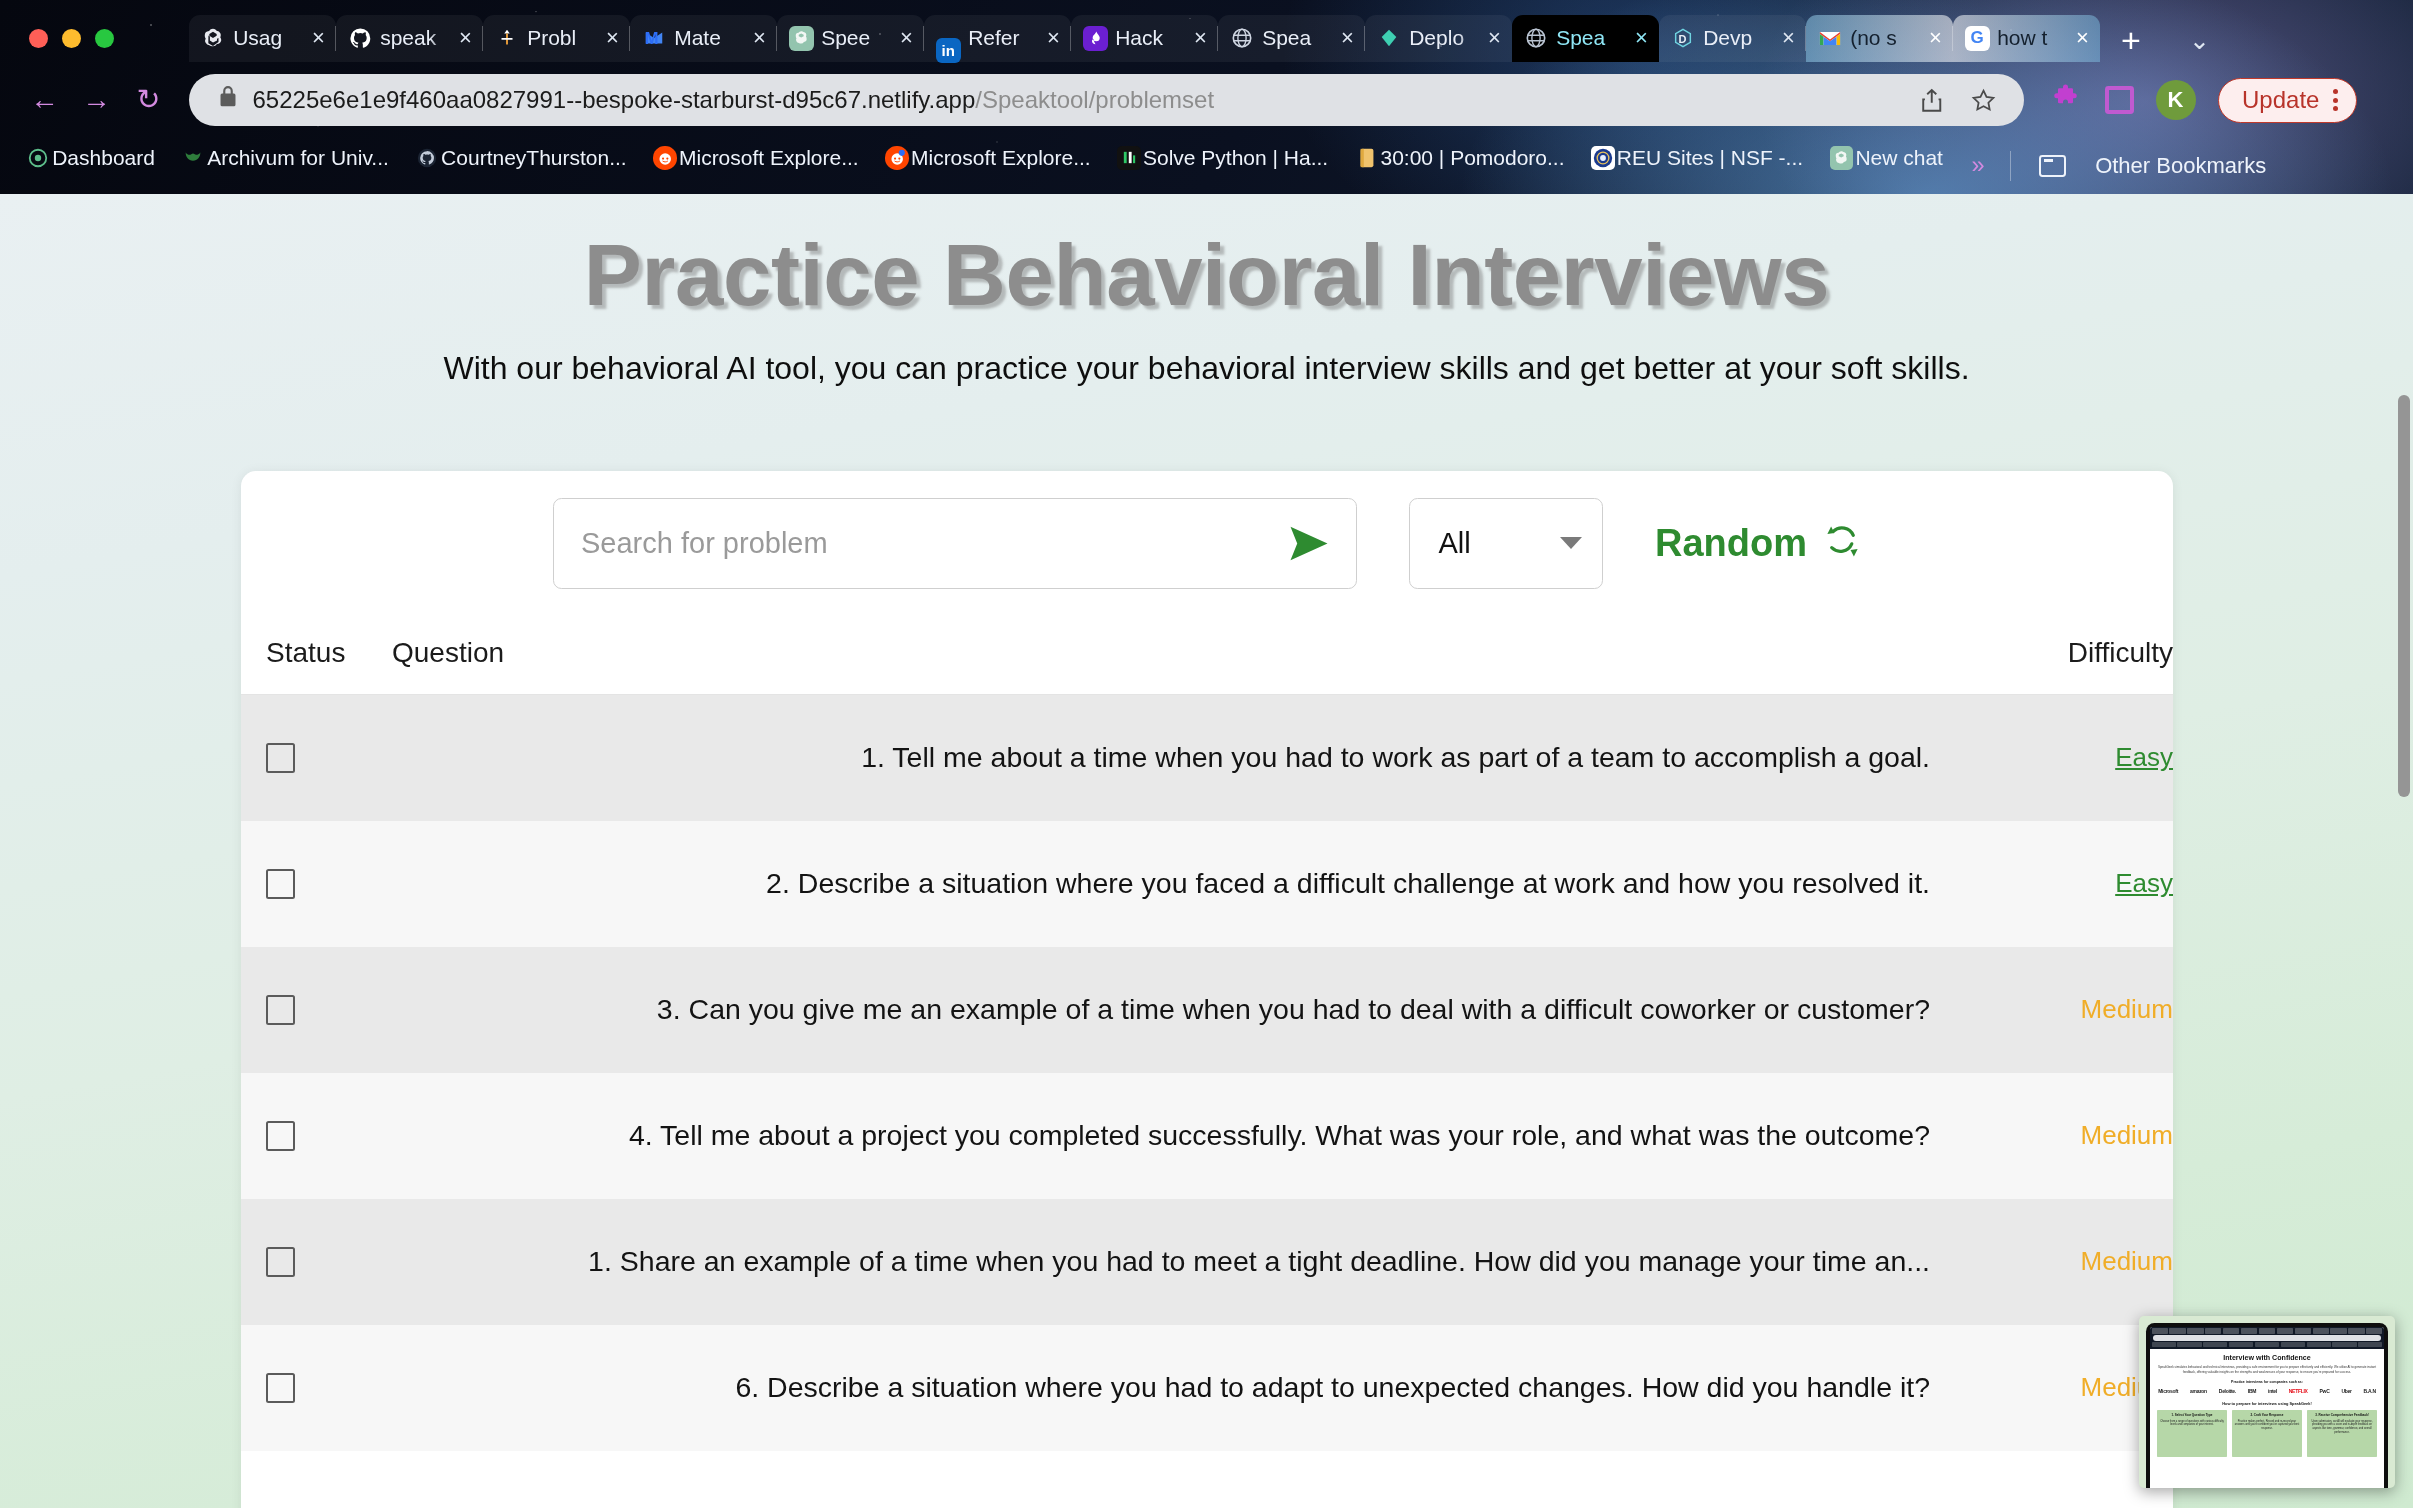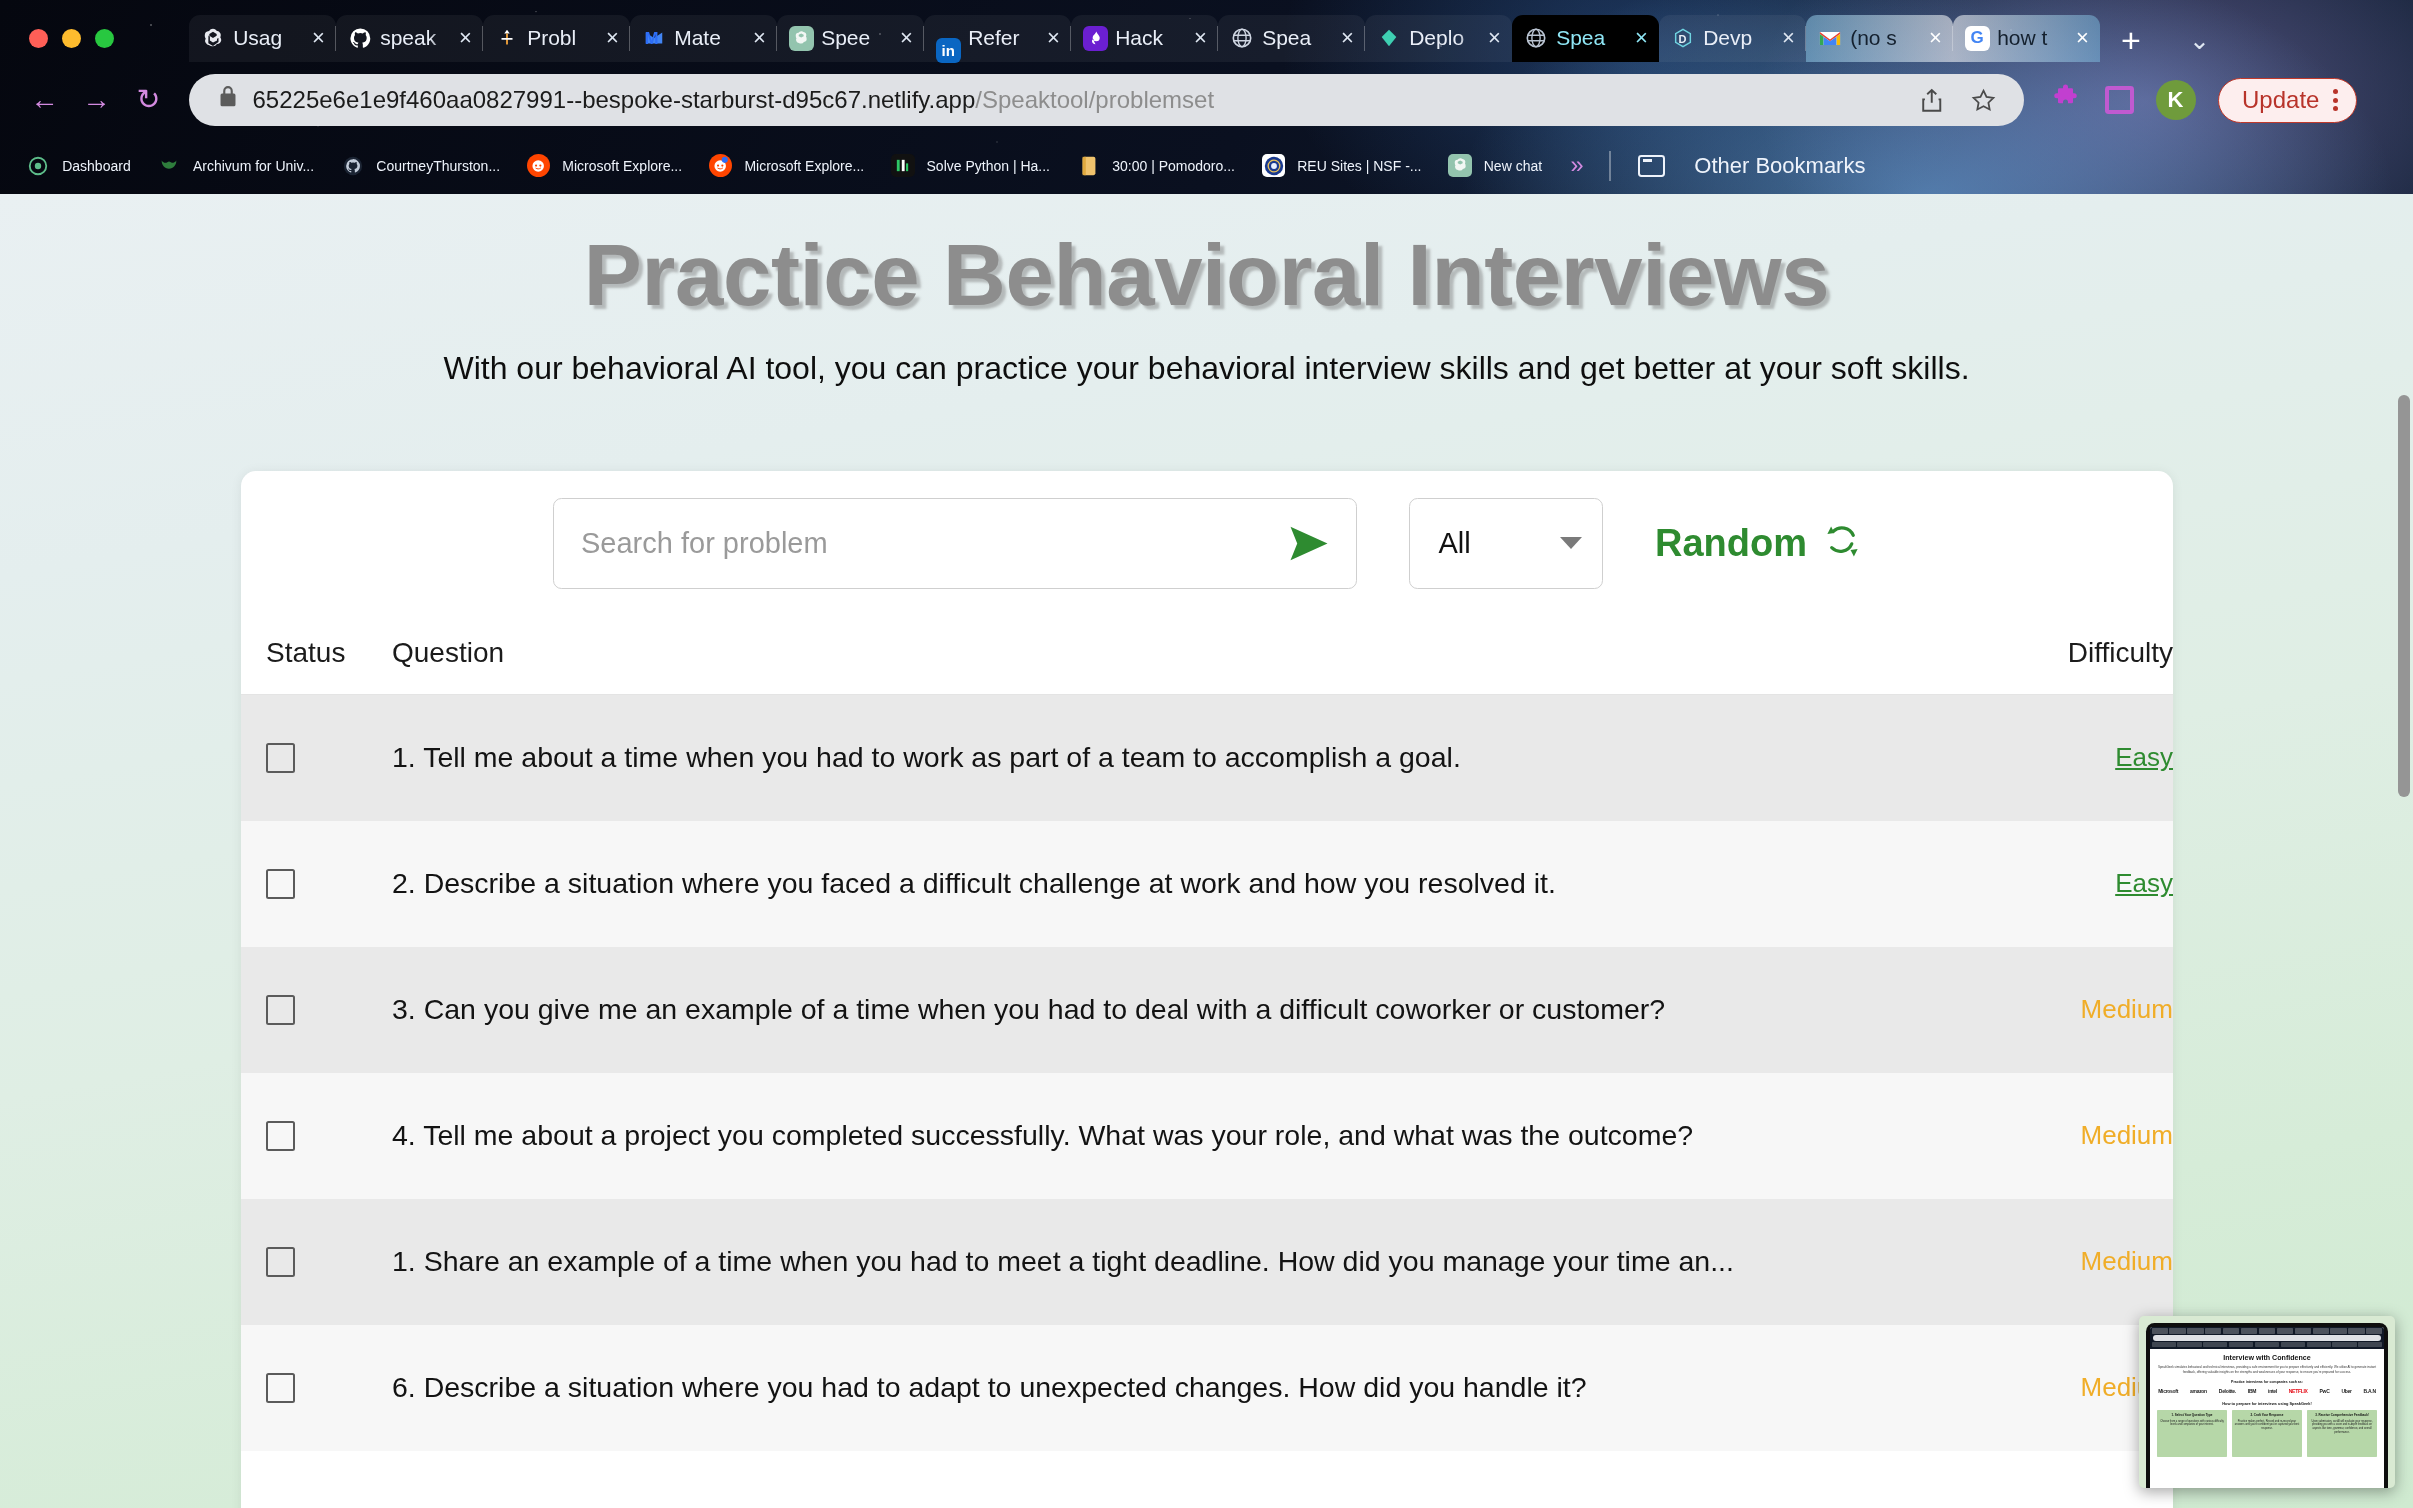--- a/index.html
+++ b/index.html
@@ -95,21 +95,21 @@
            display:flex; align-items:center; justify-content:center; font-size:22px; font-weight:600; }
   #update-btn{ height:45px; border:1.7px solid #c0392b; border-radius:22.6px; background:#fdeeee;
                display:flex; align-items:center; gap:13.4px; padding:0 18.4px 0 23.5px; }
   #update-btn .label{ color:#b8332a; font-size:24px; }
   .kebab{ display:flex; flex-direction:column; gap:3.4px; }
   .kebab i{ width:5px; height:5px; border-radius:50%; background:#b8332a; display:block; }
 
   
   #bookmarks{ position:absolute; left:0; top:142px; width:2413px; height:47px; z-index:20;
               display:flex; align-items:center; padding-left:15px; gap:3.4px; }
-  .bm{ display:flex; align-items:center; gap:12px; padding:0 11.7px; height:39px; color:#eef3fb; font-size:14px;
+  .bm{ display:flex; gap:2px; padding:0 11.7px; height:39px; color:#eef3fb; font-size:21px;
        white-space:nowrap; }
   .bm-fav{ width:23.5px; height:23.5px; flex:0 0 23.5px; display:flex; align-items:center; justify-content:center;
            border-radius:5px; font-size:14.2px; font-weight:bold; overflow:hidden; }
   #bm-overflow{ color:#d38ae0; font-size:23.5px; padding:0 13.4px; }
   #bm-divider{ width:1.7px; height:30px; background:rgba(255,255,255,.35); margin:0 8.4px; }
   #other-bm{ display:flex; align-items:center; gap:29px; color:#eef3fb; font-size:22px;padding-left:16px; }
   .folder-ico{ width:27px; height:22px; border:2.5px solid #eef3fb; border-radius:3.4px; position:relative; }
   .folder-ico::before{ content:""; position:absolute; left:2.5px; top:2.5px; width:9.2px; height:2.5px; background:#eef3fb; }
 
   
@@ -159,21 +159,21 @@
     font-size:28px; font-weight:400; color:#1b1b1b; text-align:left;
     padding:22px 0 25px 0; border-bottom:1.7px solid #e4e4e4; background:#fff;
   }
   th.col-status{ width:151px; padding-left:25px; }
   th.col-question{ width:auto; }
   th.col-difficulty{ width:218px; text-align:right; padding-right:0px; }
 
   tbody tr{ height:126px; }
   tbody tr:nth-child(odd){ background:#e9e9e9; }
   tbody tr:nth-child(even){ background:#f7f7f7; }
-  td{ vertical-align:middle; }
+  td{ vertical-align:middle;text-align:right; }
   td.cell-status{ padding-left:25px; }
   .checkbox{ width:28.5px; height:30px; border:2.5px solid #5b5b5b; border-radius:2.5px; background:transparent; display:block; }
   td.cell-question{ font-size:28.5px; color:#131313; white-space:nowrap; overflow:hidden; text-overflow:ellipsis; padding-right:25px; }
   td.cell-difficulty{ text-align:right; font-size:26px; padding-right:0px; }
   .d-easy{ color:#2e8b30;text-decoration:underline; }
   .d-medium{ color:#f0ad28; }
 
   
   #scrollbar{ position:absolute; right:3.4px; top:201px; width:11.7px; height:402px; background:#959595;
               border-radius:5.9px; z-index:25; }

